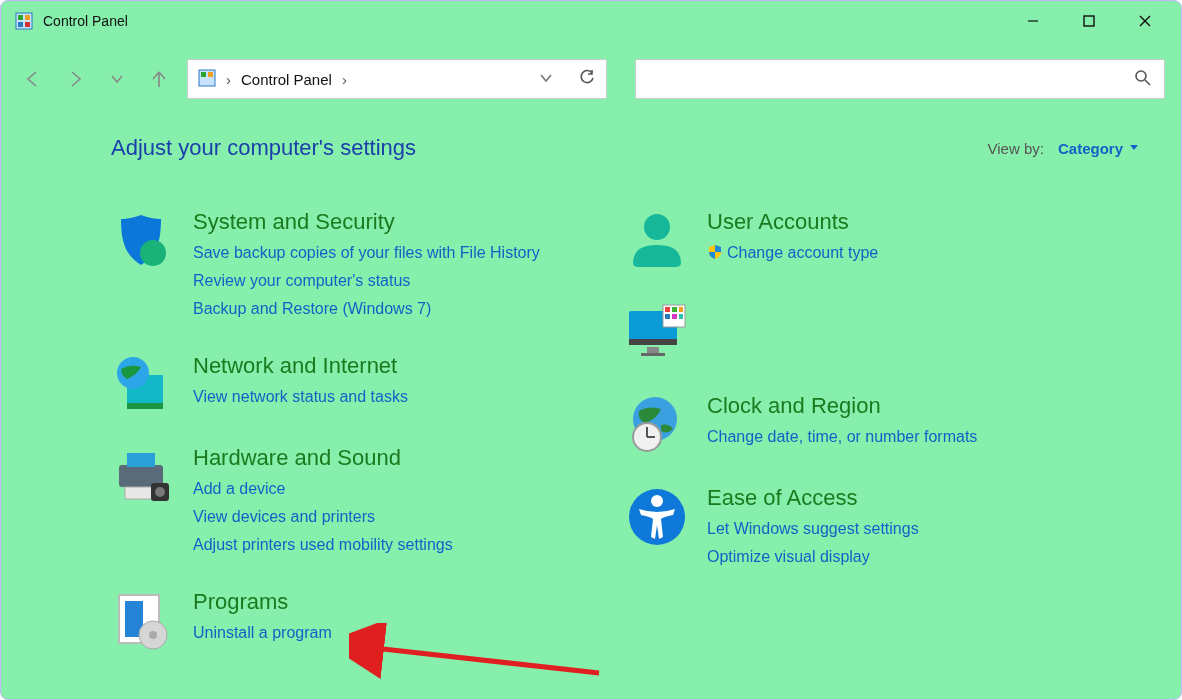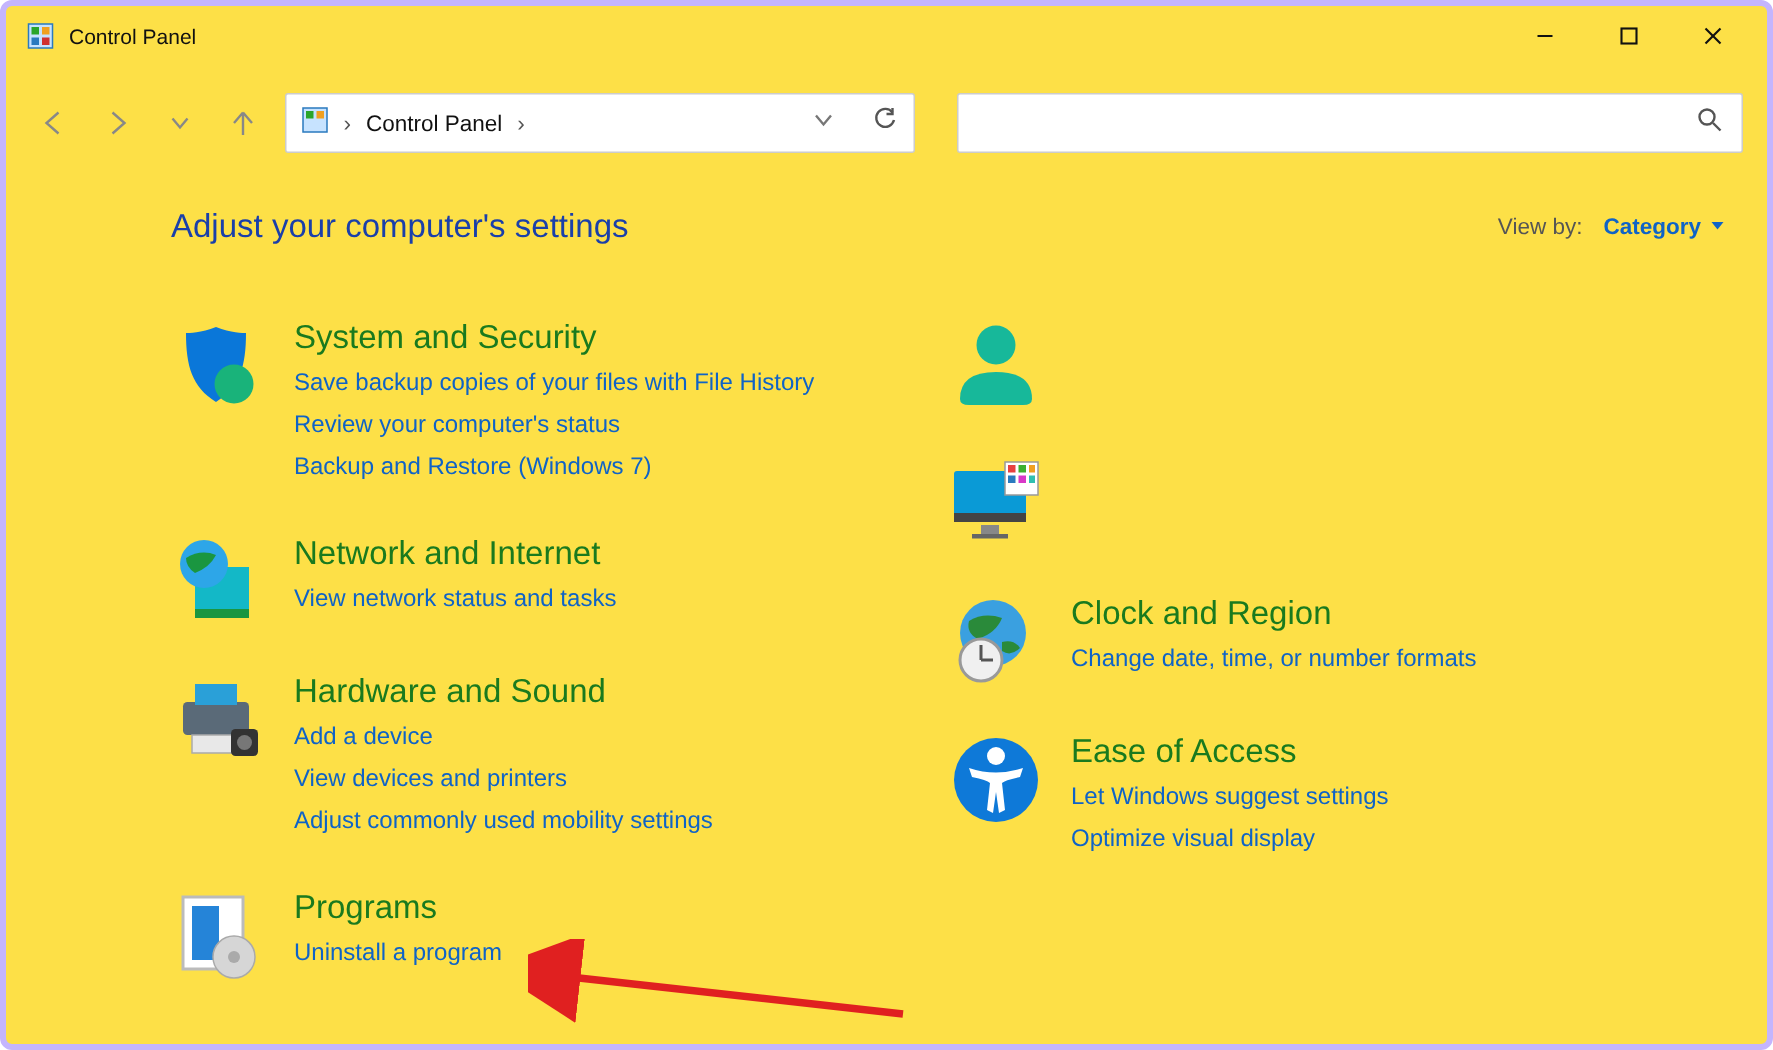--- a/index.html
+++ b/index.html
@@ -8,24 +8,24 @@
     background: #fff;
     width: 1182px;
     height: 700px;
     overflow: hidden;
     font-size: 15px;
     color: #222;
   }
   .window {
     width: 1182px;
     height: 700px;
-    border: 4px solid #c4b5fd;
+    border: 1px solid #c4b5fd;
     border-radius: 8px;
     position: relative;
-    background: #fde047;
+    background: #86efac;
   }
   
   .titlebar {
     display: flex;
     align-items: center;
     height: 40px;
     padding: 0 8px 0 14px;
   }
   .titlebar .app-icon {
     width: 18px;
@@ -97,21 +97,21 @@
   }
   .search-bar input {
     flex: 1;
     border: none;
     outline: none;
     font-size: 15px;
   }
   .search-bar .sicon { color:#333; }
   
   .content {
-    padding: 18px 28px 0 110px;
+    padding: 18px 42px 0 110px;
   }
   .content-header {
     display: flex;
     align-items: center;
     margin-bottom: 48px;
   }
   .content-header h1 {
     font-size: 22px;
     font-weight: 400;
     color: #1a3faa;
@@ -331,21 +331,21 @@
               <rect x="16" y="8" width="28" height="14" fill="#2aa0d8"></rect>
               <rect x="14" y="42" width="32" height="12" fill="#e8e8e8" stroke="#aaa"></rect>
               <rect x="40" y="38" width="18" height="18" rx="3" fill="#333"></rect>
               <circle cx="49" cy="47" r="5" fill="#777"></circle>
             </svg>
           </div>
           <div class="cat-body">
             <div class="cat-title">Hardware and Sound</div>
             <span class="cat-link">Add a device</span>
             <span class="cat-link">View devices and printers</span>
-            <span class="cat-link">Adjust commonly used mobility settings</span>
+            <span class="cat-link">Adjust printers used mobility settings</span>
           </div>
         </div>
 
         <div class="cat">
           <div class="cat-icon">
             <svg width="64" height="64" viewBox="0 0 64 64">
               <rect x="8" y="6" width="40" height="48" fill="#fff" stroke="#bbb" stroke-width="2"></rect>
               <rect x="14" y="12" width="18" height="36" fill="#2584d8"></rect>
               <circle cx="42" cy="46" r="14" fill="#d6d6d6" stroke="#aaa"></circle>
               <circle cx="42" cy="46" r="4" fill="#aaa"></circle>
@@ -359,20 +359,32 @@
       </div>
 
       <div class="col">
 
         <div class="cat">
           <div class="cat-icon">
             <svg width="64" height="64" viewBox="0 0 64 64">
               <circle cx="32" cy="18" r="13" fill="#17b89a"></circle>
               <path d="M8 54 Q8 36 32 36 Q56 36 56 54 Q56 58 50 58 L14 58 Q8 58 8 54" fill="#17b89a"></path>
             </svg>
+          </div>
+          <div class="cat-body">
+            <div class="cat-title">User Accounts</div>
+            <span class="cat-link">
+              <span class="shield-inline">
+                <svg width="16" height="16" viewBox="0 0 16 16">
+                  <path d="M8 1 L14 3 L14 8 Q14 13 8 15 Q2 13 2 8 L2 3 Z" fill="#ffc410"></path>
+                  <path d="M8 1 L14 3 L14 8 L8 8 Z" fill="#1f8ad6"></path>
+                  <path d="M2 8 L8 8 L8 15 Q2 13 2 8" fill="#1f8ad6"></path>
+                </svg>
+              </span><span>Change account type</span>
+            </span>
           </div>
         </div>
 
         <div class="cat">
           <div class="cat-icon">
             <svg width="64" height="64" viewBox="0 0 64 64">
               <rect x="4" y="10" width="48" height="34" rx="2" fill="#0a9ad6"></rect>
               <rect x="4" y="38" width="48" height="6" fill="#444"></rect>
               <rect x="22" y="46" width="12" height="6" fill="#888"></rect>
               <rect x="16" y="52" width="24" height="3" fill="#666"></rect>

